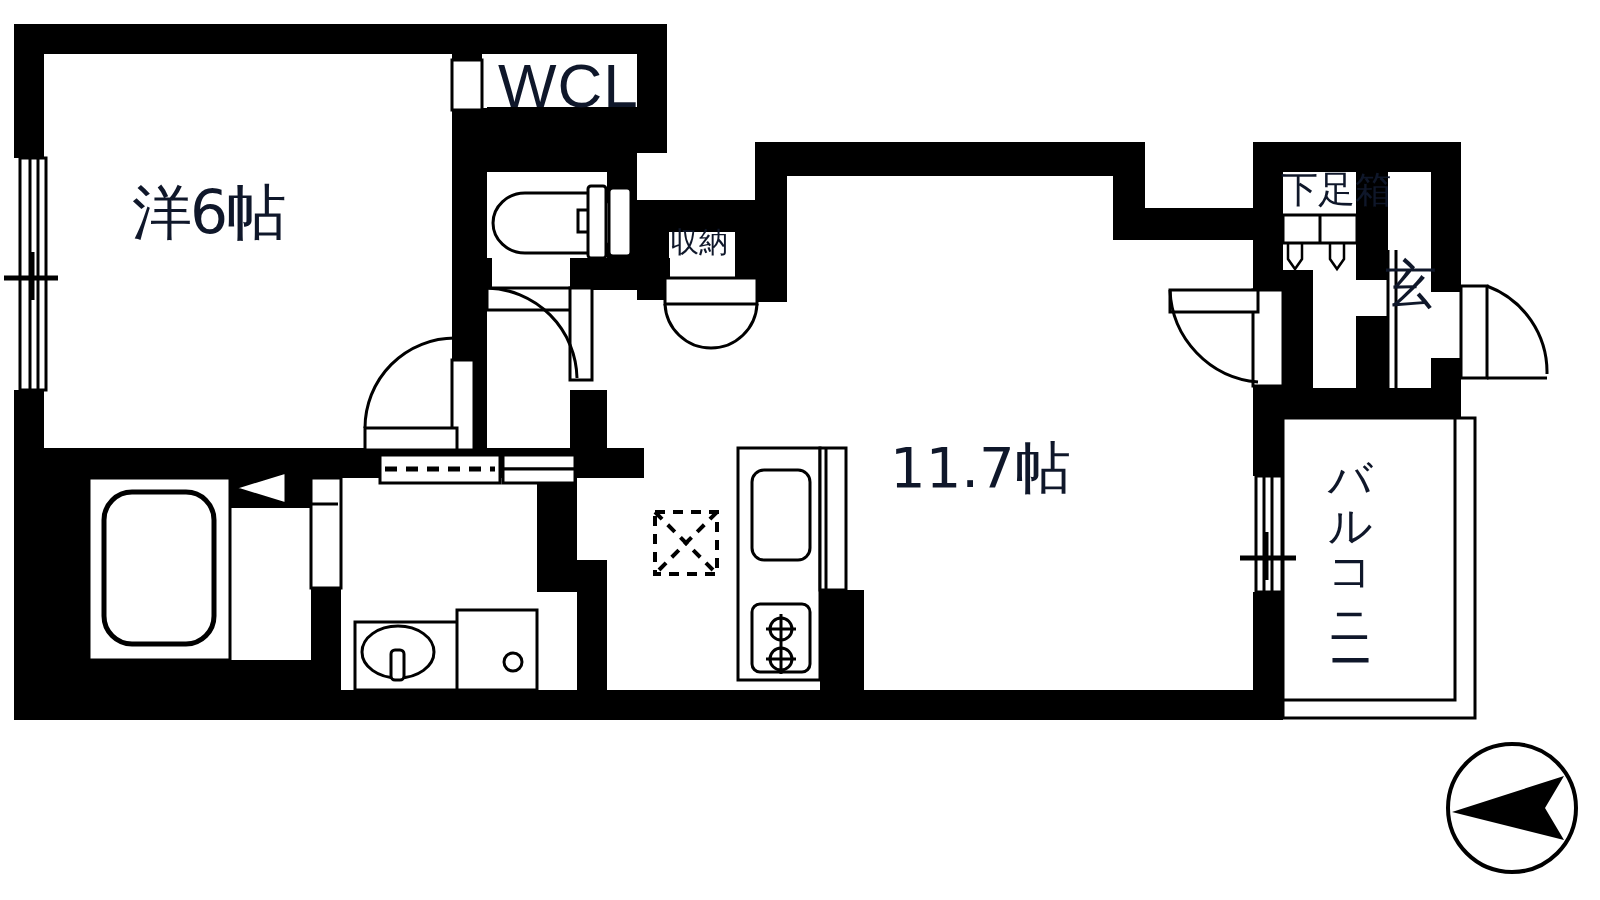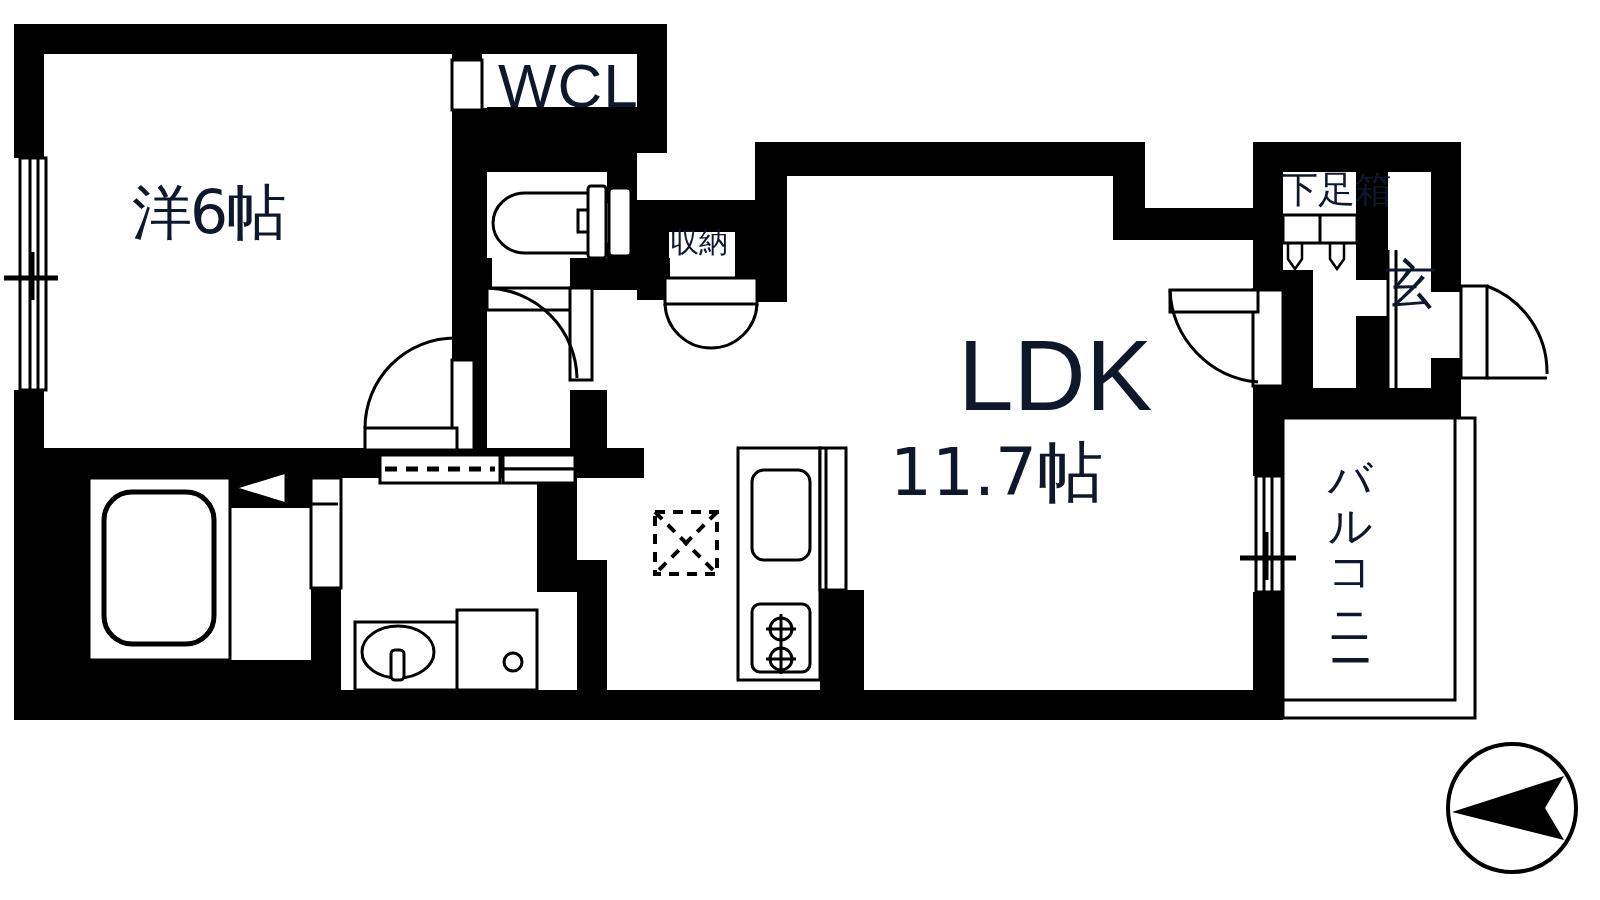--- a/index.html
+++ b/index.html
@@ -14,21 +14,21 @@
   
   .lbl{position:absolute;color:#0f172a;font-weight:400;line-height:1;white-space:nowrap;}
   .lbl-jp{font-family:"DejaVu Sans","Liberation Sans",sans-serif;}
 
   #label-room-western{left:105px;top:182px;font-size:60px;letter-spacing:-2px;margin-left:27px;}
   #label-wcl{left:498px;top:55px;font-size:62px;letter-spacing:1px;font-family:"Liberation Sans",sans-serif;}
   #label-storage{left:670px;top:228px;font-size:29px;}
   #label-shoebox{left:1281px;top:171px;font-size:37px;}
   #label-entrance{left:1385px;top:258px;font-size:52px;}
   #label-ldk{left:958px;top:325px;font-size:100px;letter-spacing:0px;font-family:"Liberation Sans",sans-serif;}
-  #label-ldk-size{left:890px;top:440px;font-size:66px;letter-spacing:0px;}
+  #label-ldk-size{left:890px;top:440px;font-size:56px;letter-spacing:0px;}
   #label-balcony{left:1328px;top:430px;font-size:44px;writing-mode:vertical-rl;text-orientation:upright;line-height:1.02;letter-spacing:2px;}
 </style>
 </head>
 <body>
 
 <div id="plan">
 
   <svg width="1600" height="900" viewBox="0 0 1600 900">
 
     <g fill="#000000">
@@ -240,19 +240,18 @@
   <div class="lbl lbl-jp" id="label-room-western">洋6帖</div>
 
   <div class="lbl" id="label-wcl">WCL</div>
 
   <div class="lbl lbl-jp" id="label-storage">収納</div>
 
   <div class="lbl lbl-jp" id="label-shoebox">下足箱</div>
 
   <div class="lbl lbl-jp" id="label-entrance">玄</div>
 
-  <div class="lbl" id="label-ldk">LDK</div>
 
   <div class="lbl lbl-jp" id="label-ldk-size">11.7帖</div>
 
   <div class="lbl lbl-jp" id="label-balcony">バルコニー</div>
 
 </div>
 
 </body></html>

